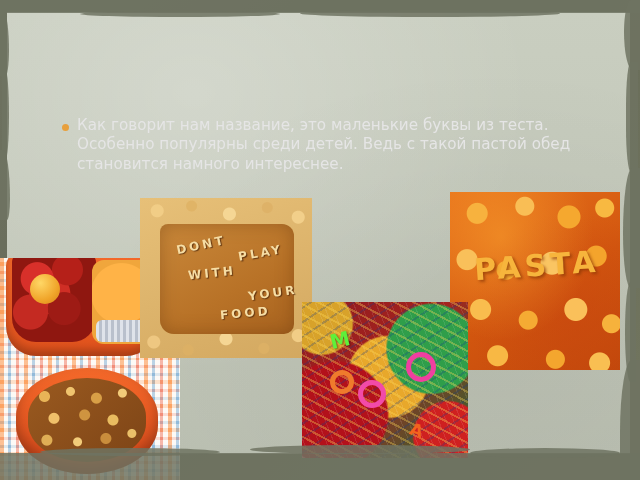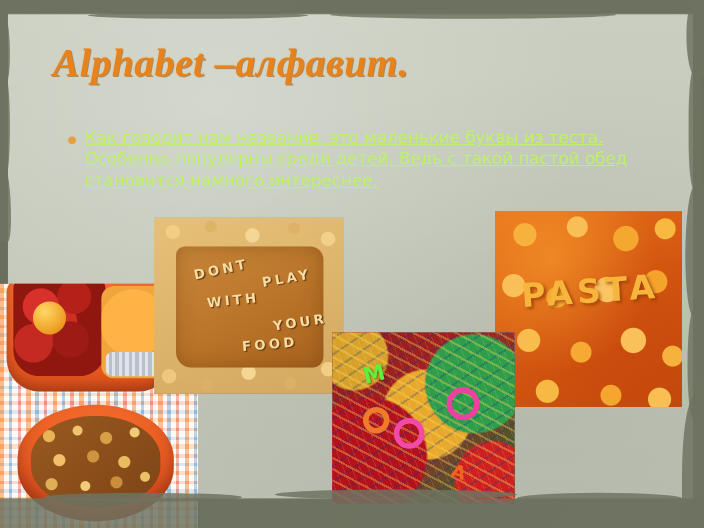--- a/index.html
+++ b/index.html
@@ -65,23 +65,22 @@
   #body-block{
     position:absolute;left:62px;top:116px;width:530px;
     display:flex;align-items:flex-start;
   }
   #bullet{
     width:7px;height:7px;border-radius:50%;
     background:#e8a03c;margin-top:8px;margin-right:8px;flex:0 0 auto;
   }
   #body-text{
     font-family:"DejaVu Sans", sans-serif;
-    font-size:15.2px;line-height:1.28;color:#bef264;
+    font-size:15.2px;line-height:1.28;color:#e5e5e5;
     text-align:left;
-    text-decoration:underline;
   }
 
   
   .photo{position:absolute;overflow:hidden;background:#888;}
 
   
   #photo-lunchbox{left:0px;top:258px;width:170px;height:128px;}
   #photo-lunchbox .plaid{
     position:absolute;inset:0;
     background:
@@ -287,21 +286,20 @@
   <div class="tear tp3"></div>
   <div class="tear t1"></div>
   <div class="tear t2"></div>
   <div class="tear t3"></div>
   <div class="tear t4"></div>
   <div class="tear t5"></div>
   <div class="tear t6"></div>
   <div class="tear t7"></div>
   <div class="tear t8"></div>
 
-  <div id="title">Alphabet –алфавит.</div>
 
   <div id="body-block">
     <div id="bullet"></div>
     <div id="body-text">Как говорит нам название, это маленькие буквы из теста. Особенно популярны среди детей. Ведь с такой пастой обед становится намного интереснее.</div>
   </div>
 
   <div class="photo" id="photo-lunchbox">
     <div class="plaid"></div>
     <div class="box"></div>
     <div class="tomatoes"></div>

